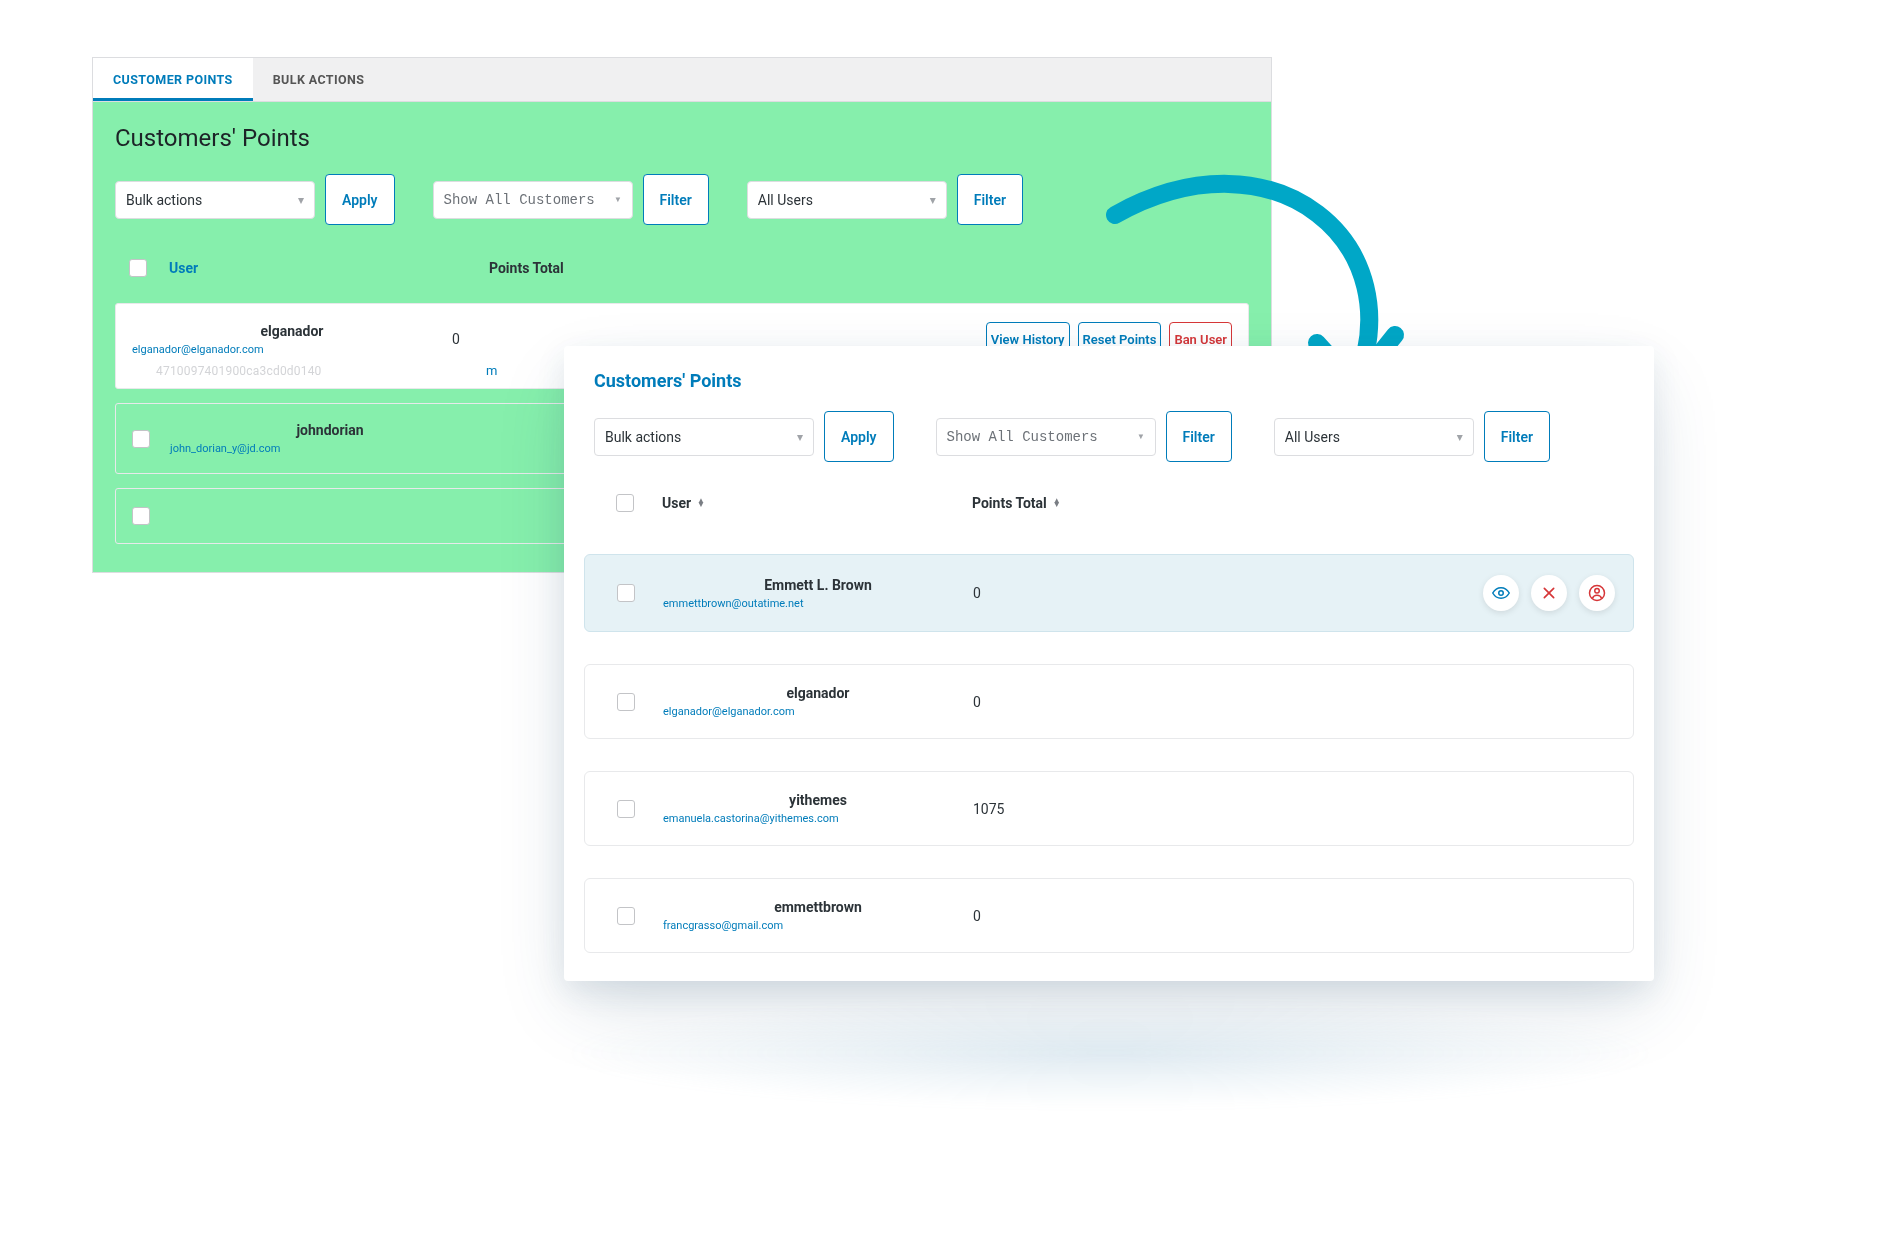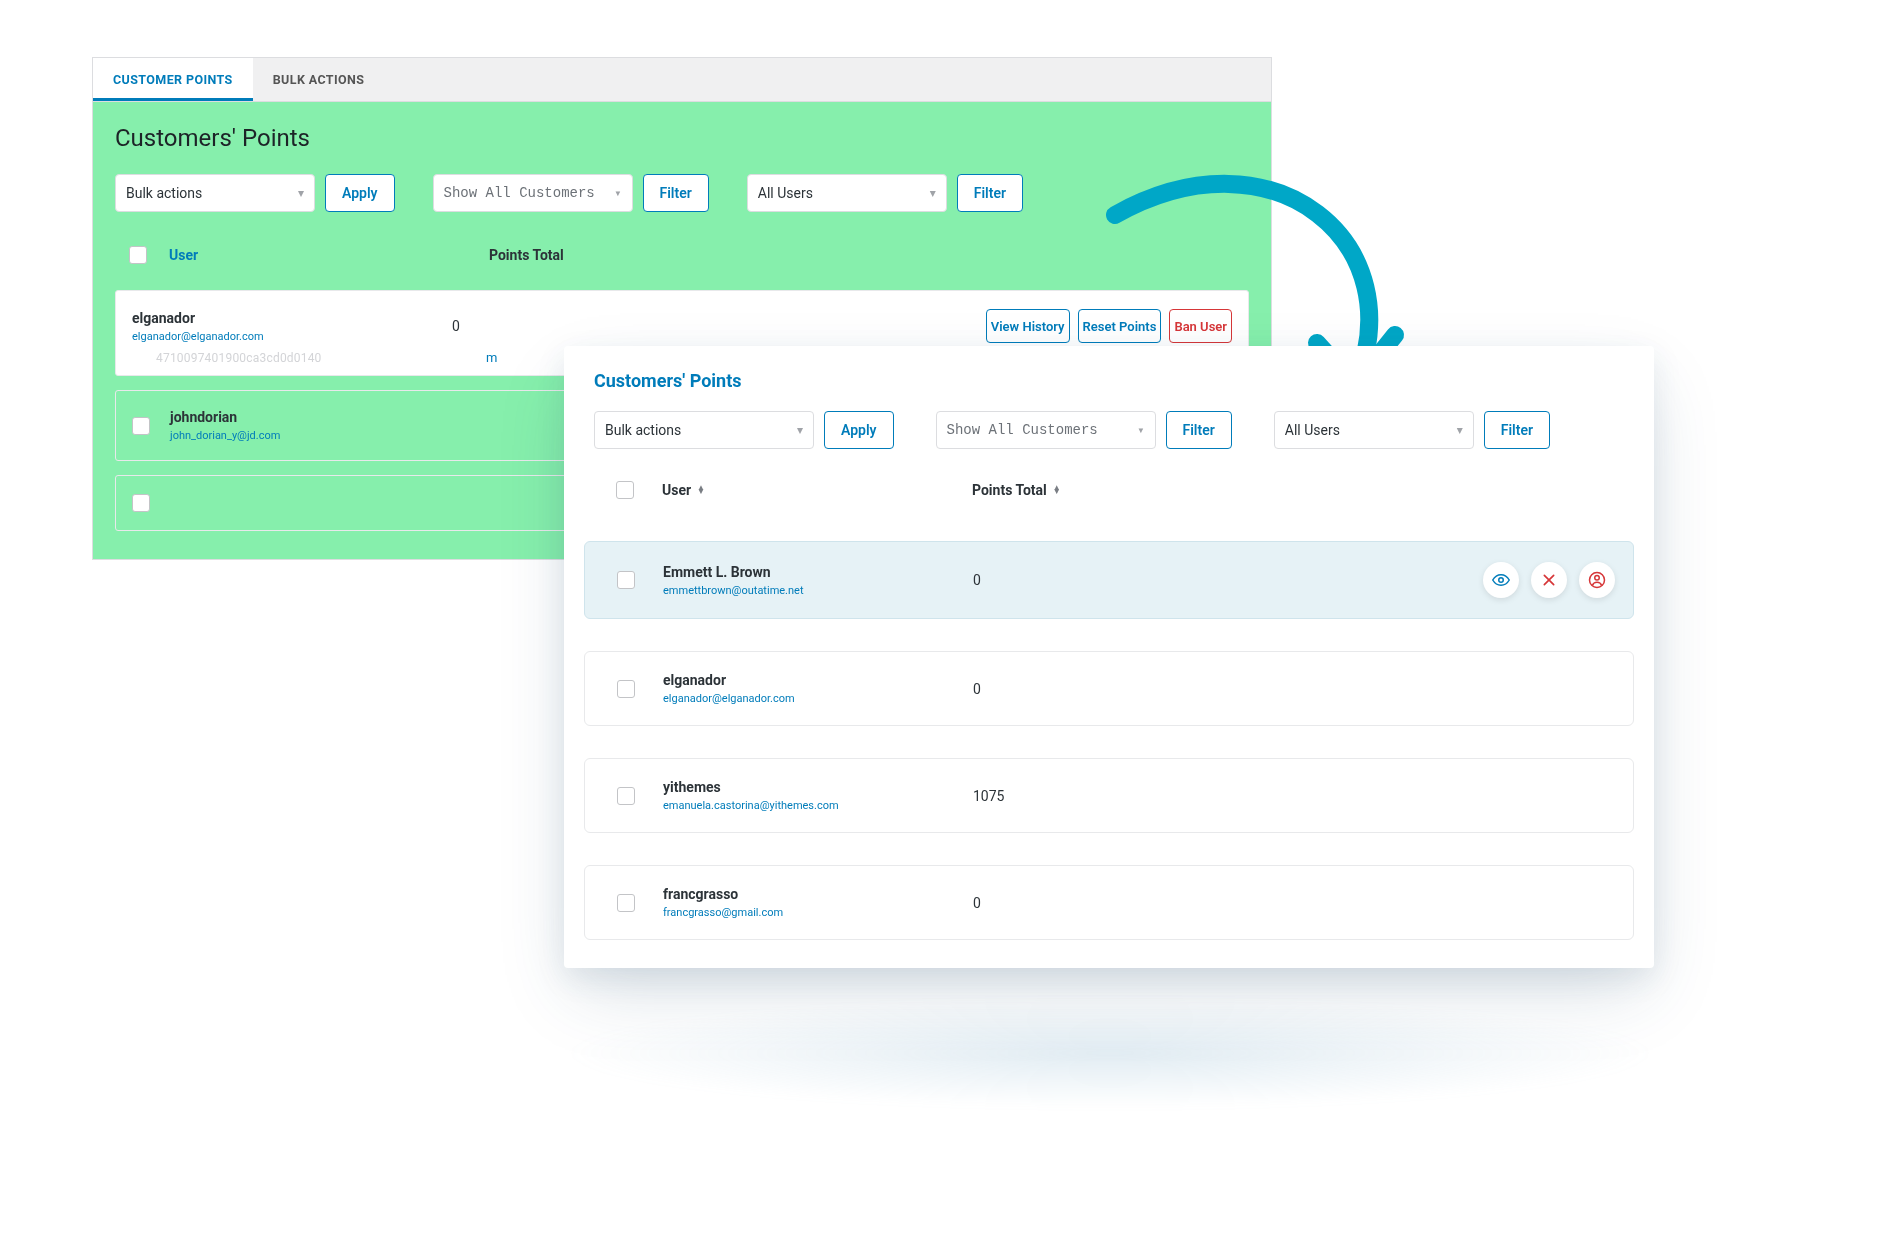--- a/index.html
+++ b/index.html
@@ -26,34 +26,34 @@
   .tabs{display:flex;background:var(--tab-bg);border-bottom:1px solid var(--border);}
   .tab{padding:14px 20px 11px;font-size:12.5px;font-weight:700;letter-spacing:.4px;color:#555;cursor:pointer;border-bottom:3px solid transparent;}
   .tab.active{color:var(--blue);border-bottom-color:var(--blue);background:#fff;}
 
   .page-title{font-size:24px;font-weight:400;margin:22px 0 22px 22px;color:#1d2327;}
 
   .toolbar{display:flex;gap:10px;align-items:center;padding:0 22px 22px 22px;flex-wrap:wrap;}
   .select{display:flex;align-items:center;justify-content:space-between;border:1px solid var(--border);border-radius:4px;padding:0 10px;height:38px;font-size:14px;background:#fff;color:#2c3338;cursor:pointer;}
   .select .chev{color:#a0a3a8;font-size:12px;}
   .muted{color:var(--text-muted);font-family:Liberation Mono, monospace;}
-  .btn-outline{display:inline-flex;align-items:center;justify-content:center;height:38px;padding:0 16px;border:1px solid var(--blue);border-radius:4px;color:var(--blue);font-weight:600;font-size:14px;background:#fff;cursor:pointer;}
+  .btn-outline{display:inline-flex;align-items:center;justify-content:center;height:51px;padding:0 16px;border:1px solid var(--blue);border-radius:4px;color:var(--blue);font-weight:600;font-size:14px;background:#fff;cursor:pointer;}
   .btn-outline.small{height:34px;padding:0 4px;font-size:13px;}
   .btn-outline.red{border-color:var(--red);color:var(--red);}
 
   .p1-list{padding:0 22px 28px 22px;}
   .p1-head{display:flex;align-items:center;padding:12px 0;}
   .chk{width:18px;height:18px;border:1px solid var(--check-border);border-radius:3px;background:#fff;cursor:pointer;flex:0 0 18px;}
   .p1-head .chk{margin-left:14px;}
   .p1-col-user{color:var(--blue);font-weight:700;font-size:14px;margin-left:22px;width:320px;}
   .p1-col-points{color:#2c3338;font-weight:700;font-size:14px;}
 
   .p1-row{display:flex;align-items:center;border:1px solid var(--border-light);border-radius:3px;padding:18px 16px;margin-top:14px;position:relative;}
   .p1-row .userblock{margin-left:20px;width:320px;}
-  .uname{font-size:14px;font-weight:700;color:#2c3338;}
+  .uname{font-size:14px;font-weight:700;color:#2c3338;text-align:center;}
   .uemail{font-size:11px;color:var(--blue);margin-top:4px;}
   .p1-points{width:240px;font-size:14px;}
   .p1-actions{margin-left:auto;display:flex;gap:8px;}
   .p1-row.over{background:#fff;}
   .overlay-line{position:absolute;bottom:10px;left:40px;color:#d3d4d7;font-size:12px;letter-spacing:.2px;user-select:none;}
   .overlay-m{position:absolute;bottom:10px;left:370px;color:var(--blue);font-size:13px;}
 
   
   .panel2{position:absolute;top:346px;left:564px;width:1090px;background:#fff;border-radius:4px;
           box-shadow:0 30px 70px -10px rgba(40,80,110,.18),0 10px 30px rgba(40,80,110,.10);}
@@ -248,21 +248,21 @@
           <div class="chk"></div>
           <div class="p2-user">
             <div class="uname">yithemes</div>
             <div class="uemail">emanuela.castorina@yithemes.com</div>
           </div>
           <div class="p2-points">1075</div>
         </div>
         <div class="p2-row">
           <div class="chk"></div>
           <div class="p2-user">
-            <div class="uname">francgrasso</div>
+            <div class="uname">emmettbrown</div>
             <div class="uemail">francgrasso@gmail.com</div>
           </div>
           <div class="p2-points">0</div>
         </div>
       </div>
   </div>
 
 </div>
 
 </body></html>

